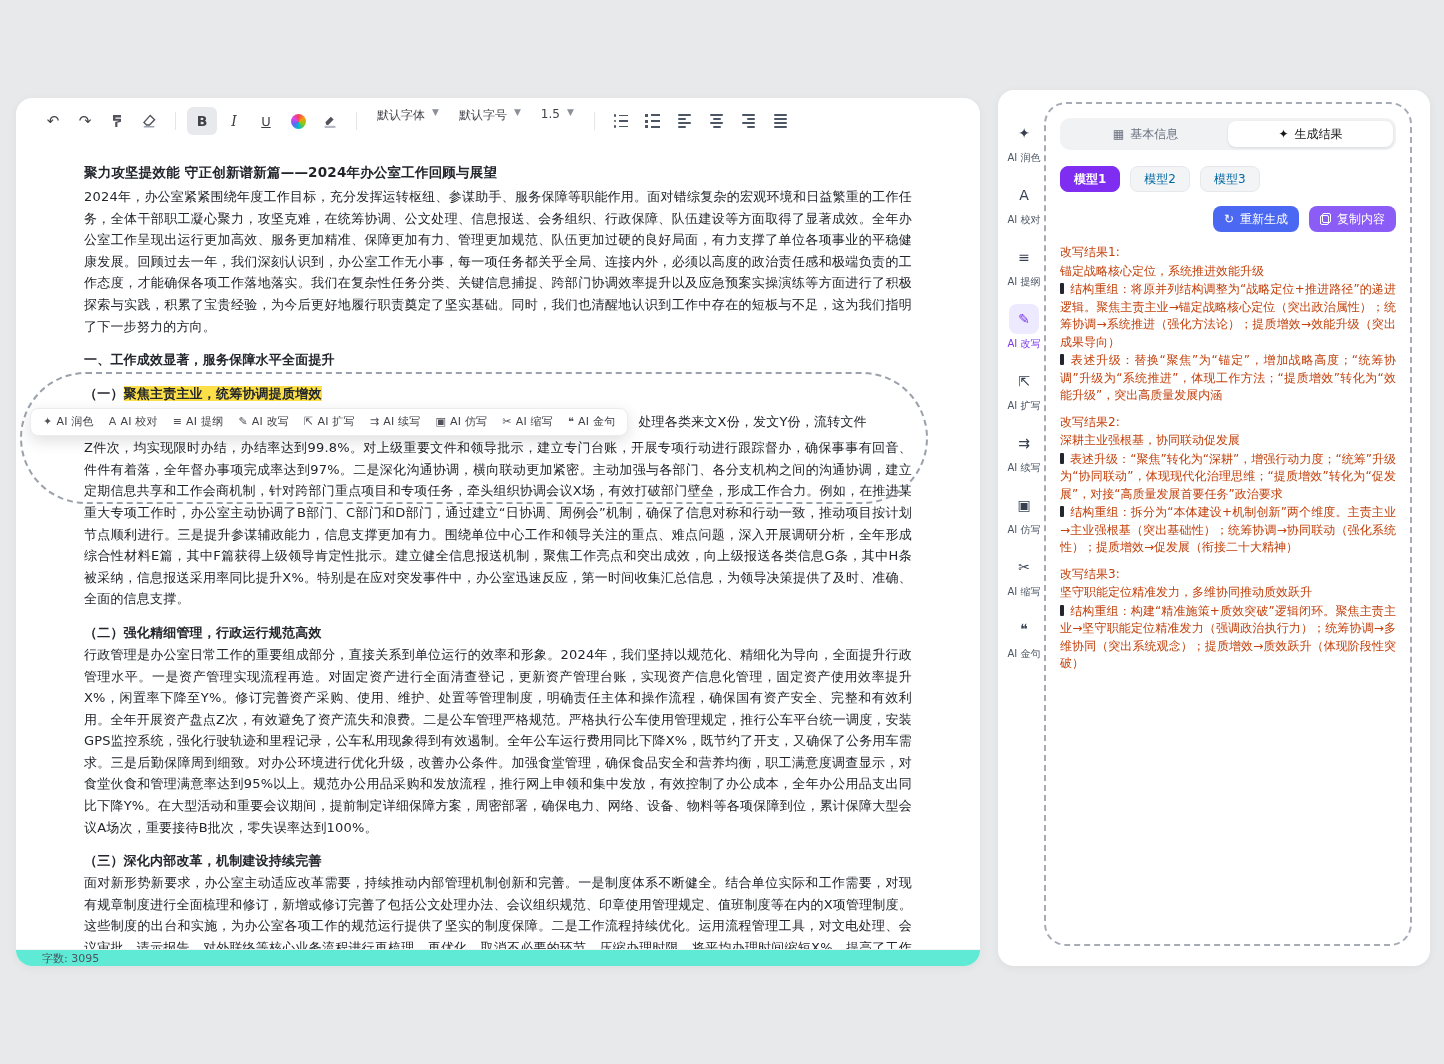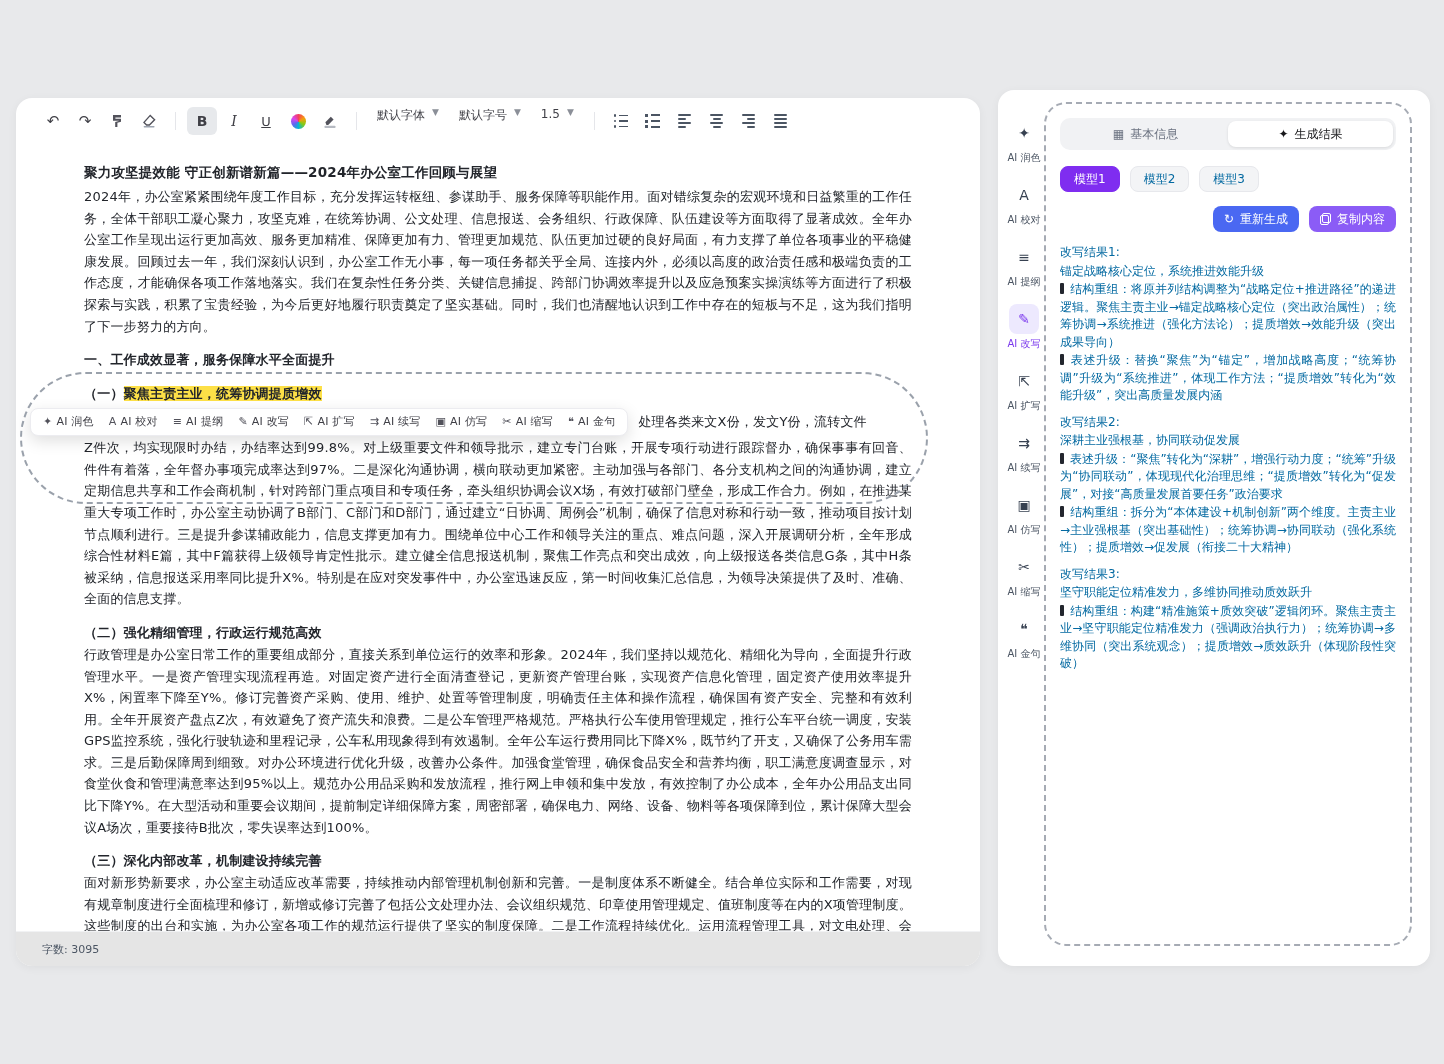--- a/index.html
+++ b/index.html
@@ -33,50 +33,50 @@
   .doc { position:absolute; left:0; right:0; top:46px; bottom:0; padding:16px 68px 40px 68px; font-size:13px; line-height:21.6px; text-align:justify; color:#22252b; letter-spacing:.2px; }
   .doc-title { font-weight:700; font-size:13.5px; line-height:24px; margin-bottom:2px; text-align:left; }
   .doc h3 { font-size:13px; font-weight:700; margin-top:12px; line-height:22px; text-align:left; }
   .doc .sub { font-size:13px; font-weight:700; margin-top:12px; line-height:22px; text-align:left; }
   .sel { background:#fde047; }
   .toolbar-row { position:relative; margin-top:2px; height:30px; display:flex; align-items:center; white-space:nowrap; }
   .float-toolbar { display:inline-flex; align-items:center; gap:15px; background:#fff; border:1px solid #ececf0; border-radius:8px; box-shadow:0 5px 16px rgba(0,0,0,.13); height:28px; padding:0 12px; font-size:11px; color:#3f3f46; margin-left:-54px; margin-right:10px; flex:0 0 auto; }
   .float-item { display:flex; align-items:center; gap:4px; cursor:pointer; }
   .float-item .fi { font-size:11px; color:#52525b; }
   .doc-dashed { position:absolute; left:4px; top:274px; width:908px; height:132px; border:2px dashed #9aa1ab; border-radius:70px; pointer-events:none; z-index:5; }
-  .status-bar { position:absolute; left:0; right:0; bottom:0; height:35px; background:#e5e5e5; border-top:1px solid #f1f2f4; display:flex; align-items:center; padding:0 26px; font-size:11px; color:#4b5563; z-index:6; }
+  .status-bar { position:absolute; left:0; right:0; bottom:0; height:17px; background:#5eead4; border-top:1px solid #f1f2f4; display:flex; align-items:center; padding:0 26px; font-size:11px; color:#4b5563; z-index:6; }
 
   
   .panel-dashed { position:absolute; left:46px; top:12px; width:368px; height:844px; border:2px dashed #a6abb4; border-radius:22px; overflow:hidden; }
   .strip { position:absolute; left:6px; top:28px; width:40px; display:flex; flex-direction:column; gap:15px; align-items:center; }
   .strip-item { display:flex; flex-direction:column; align-items:center; gap:3px; cursor:pointer; }
   .strip-icon { width:30px; height:30px; border-radius:8px; display:flex; align-items:center; justify-content:center; font-size:14px; color:#374151; }
   .strip-label { font-size:10px; color:#4b5563; white-space:nowrap; }
   .strip-item.active .strip-icon { background:#ede9fe; color:#7c3aed; }
   .strip-item.active .strip-label { color:#7c3aed; }
 
   .tabs { display:flex; background:#f1f2f4; border-radius:10px; padding:3px; margin:14px 14px 0; }
   .tab { flex:1; display:flex; align-items:center; justify-content:center; gap:6px; height:26px; font-size:12px; color:#6b7280; border-radius:8px; cursor:pointer; }
   .tab .t-ic { font-size:12px; }
   .tab.active { background:#fff; color:#18181b; box-shadow:0 1px 3px rgba(0,0,0,.1); }
 
   .models { display:flex; gap:10px; margin:16px 14px 0; }
   .model { height:26px; padding:0 13px; border-radius:8px; font-size:12px; display:flex; align-items:center; background:#f3f4f6; color:#0369a1; border:1px solid #e7e8ec; cursor:pointer; }
-  .model.active { background:#7f2df0; color:#fff; border-color:#7f2df0; font-weight:400; }
+  .model.active { background:#7f2df0; color:#fff; border-color:#7f2df0; font-weight:700; }
 
   .actions { display:flex; justify-content:flex-end; gap:10px; margin:14px 14px 0; }
   .btn { height:26px; padding:0 11px; border-radius:8px; color:#fff; font-size:12px; display:flex; align-items:center; gap:6px; cursor:pointer; border:none; }
   .btn.regen { background:#4a68f2; }
   .btn.copy { background:#8b5cf6; }
   .btn .b-ic { font-size:12px; line-height:1; }
   .copy-ic { position:relative; width:11px; height:12px; display:inline-block; }
   .copy-ic::before { content:""; position:absolute; left:0; bottom:0; width:7px; height:8px; border:1.3px solid #fff; border-radius:2px; }
   .copy-ic::after { content:""; position:absolute; right:0; top:0; width:7px; height:8px; border:1.3px solid #fff; border-radius:2px; }
 
-  .results { margin:12px 14px; font-size:12px; line-height:17.5px; color:#0369a1; text-align:justify; }
+  .results { margin:12px 14px; font-size:12px; line-height:17.5px; color:#c2410c; text-align:justify; }
   .result-label { margin-top:9px; }
   .result-title { margin-top:1px; }
   .result-item { margin-top:1px; }
   .marker { display:inline-block; width:4px; height:11px; background:#23262e; margin-right:6px; border-radius:1px; transform:translateY(1px); }
 </style>
 </head>
 <body>
 
 <div class="card editor-card">
 

